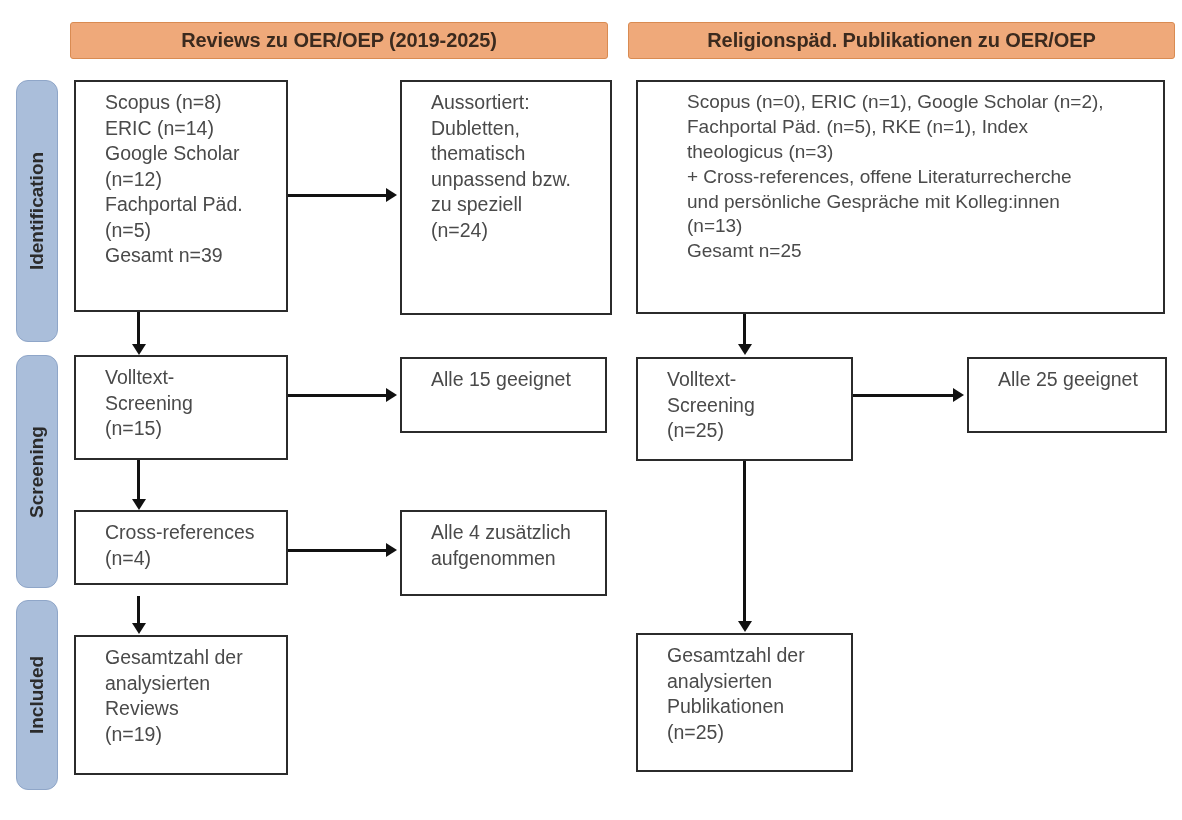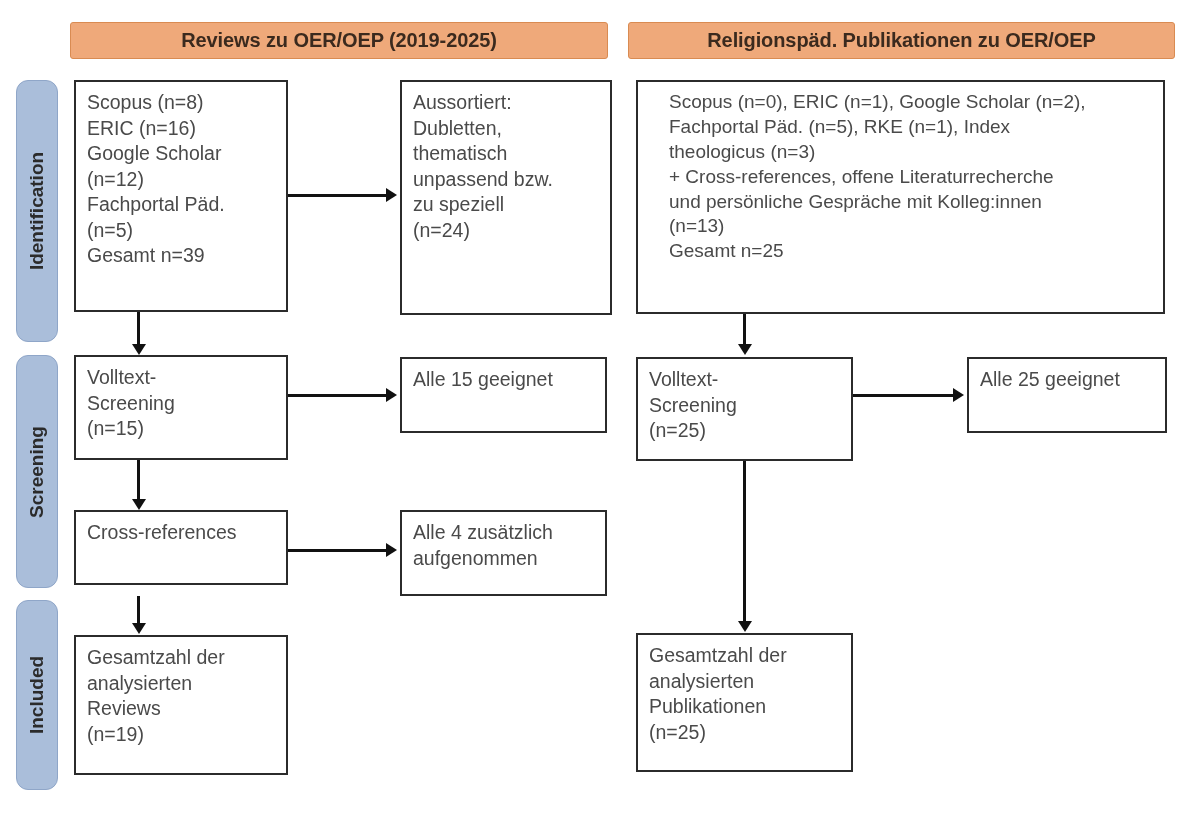--- a/index.html
+++ b/index.html
@@ -68,21 +68,21 @@
     position: absolute;
     background: #ffffff;
     border: 2.5px solid #2b2b2b;
     box-sizing: border-box;
     padding: 8px 9px 6px 11px;
     font-size: 19.5px;
     line-height: 1.31;
     color: #4a4a4a;
     overflow: hidden;
   }
-  .box .line { white-space: nowrap; }
+  .box .line { white-space: nowrap; margin-left: 18px; }
 
   #box-id-left    { left: 74px;  top: 80px;  width: 214px; height: 232px; }
   #box-id-excl    { left: 400px; top: 80px;  width: 212px; height: 235px; }
   #box-scr-left   { left: 74px;  top: 355px; width: 214px; height: 105px; }
   #box-scr-ok     { left: 400px; top: 357px; width: 207px; height: 76px;  }
   #box-cross      { left: 74px;  top: 510px; width: 214px; height: 75px;  }
   #box-cross-ok   { left: 400px; top: 510px; width: 207px; height: 86px;  }
   #box-incl-left  { left: 74px;  top: 635px; width: 214px; height: 140px; }
 
   #box-id-right   { left: 636px; top: 80px;  width: 529px; height: 234px; font-size: 19px; padding-left: 31px; }
@@ -125,21 +125,21 @@
   </div>
   <div class="phase" id="phase-screening">
     <span>Screening</span>
   </div>
   <div class="phase" id="phase-included">
     <span>Included</span>
   </div>
 
   <div class="box" id="box-id-left">
     <div class="line">Scopus (n=8)</div>
-    <div class="line">ERIC (n=16)</div>
+    <div class="line">ERIC (n=14)</div>
     <div class="line">Google Scholar</div>
     <div class="line">(n=12)</div>
     <div class="line">Fachportal Päd.</div>
     <div class="line">(n=5)</div>
     <div class="line">Gesamt n=39</div>
   </div>
 
   <div class="box" id="box-id-excl">
     <div class="line">Aussortiert:</div>
     <div class="line">Dubletten,</div>
@@ -154,20 +154,21 @@
     <div class="line">Screening</div>
     <div class="line">(n=15)</div>
   </div>
 
   <div class="box" id="box-scr-ok">
     <div class="line">Alle 15 geeignet</div>
   </div>
 
   <div class="box" id="box-cross">
     <div class="line">Cross-references</div>
+    <div class="line">(n=4)</div>
   </div>
 
   <div class="box" id="box-cross-ok">
     <div class="line">Alle 4 zusätzlich</div>
     <div class="line">aufgenommen</div>
   </div>
 
   <div class="box" id="box-incl-left">
     <div class="line">Gesamtzahl der</div>
     <div class="line">analysierten</div>

